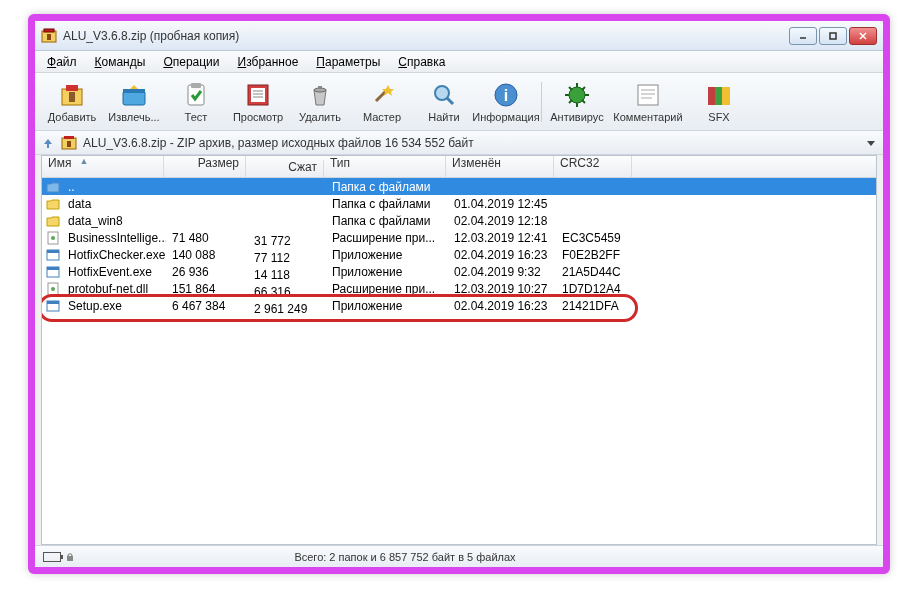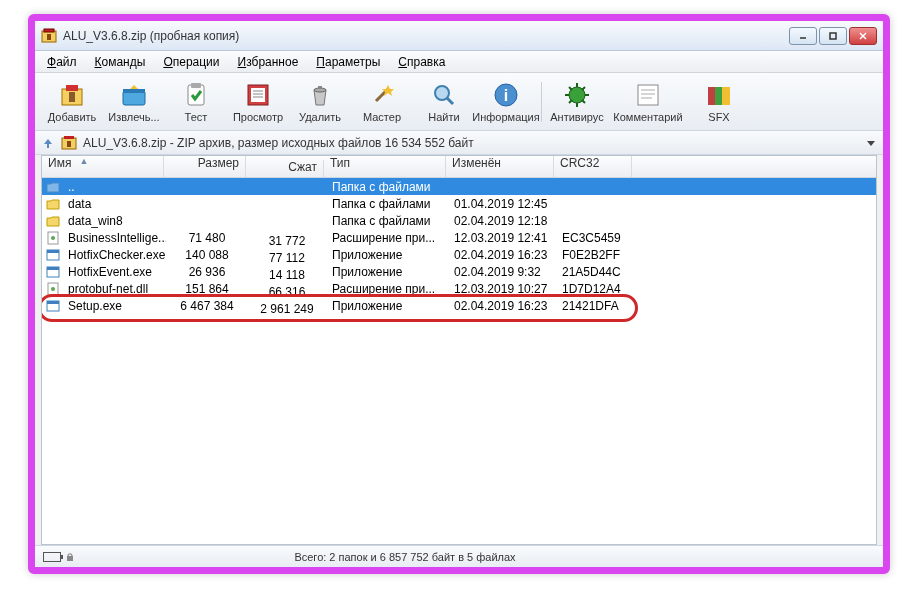--- a/index.html
+++ b/index.html
@@ -40,21 +40,21 @@
 .c-date { width: 108px; }
 .c-crc  { width: 78px; }
 .sortarrow { font-size: 9px; color: #6a8aaa; margin-left: 4px;}
 
 .filelist { flex: 1; background: #fff; overflow: hidden; position: relative; margin: 0 6px; border: 1px solid #b8c4d0; border-top:none; }
 .listinner { position: relative; }
 .row { height: 17px; display: flex; align-items: center; font-size: 12px; color: #000; }
 .row.selected { background: #2f8ae0; color: #fff; }
 .row .cell { padding: 0 6px; overflow: hidden; white-space: nowrap; text-overflow: ellipsis; }
 .row .ic { width: 14px; height: 14px; margin-left: 4px; margin-right: 2px; flex-shrink:0;}
-.cell.c-size, .cell.c-comp { text-align: center; }
+.cell.c-size, .cell.c-comp { text-align: left; }
 
 .highlight-ring { position: absolute; border: 3px solid #d02828; border-radius: 18px; pointer-events: none; }
 
 .statusbar { height: 22px; background: linear-gradient(#f9fbfd,#e8edf3); border-top: 1px solid #cfd6dd; display: flex; align-items: center; padding: 0 8px; font-size: 11px; color: #333; }
 .statusbar .left { flex: 0 0 auto; display:flex; gap:4px; align-items:center;}
 .statusbar .mid { flex: 1; text-align: center; }
 .statusbar .right { flex: 0 0 auto; width: 140px; }
 
 .content-wrap { margin: 0 6px; border: 1px solid #b8c4d0; border-bottom:none; background:#fff; }
 

